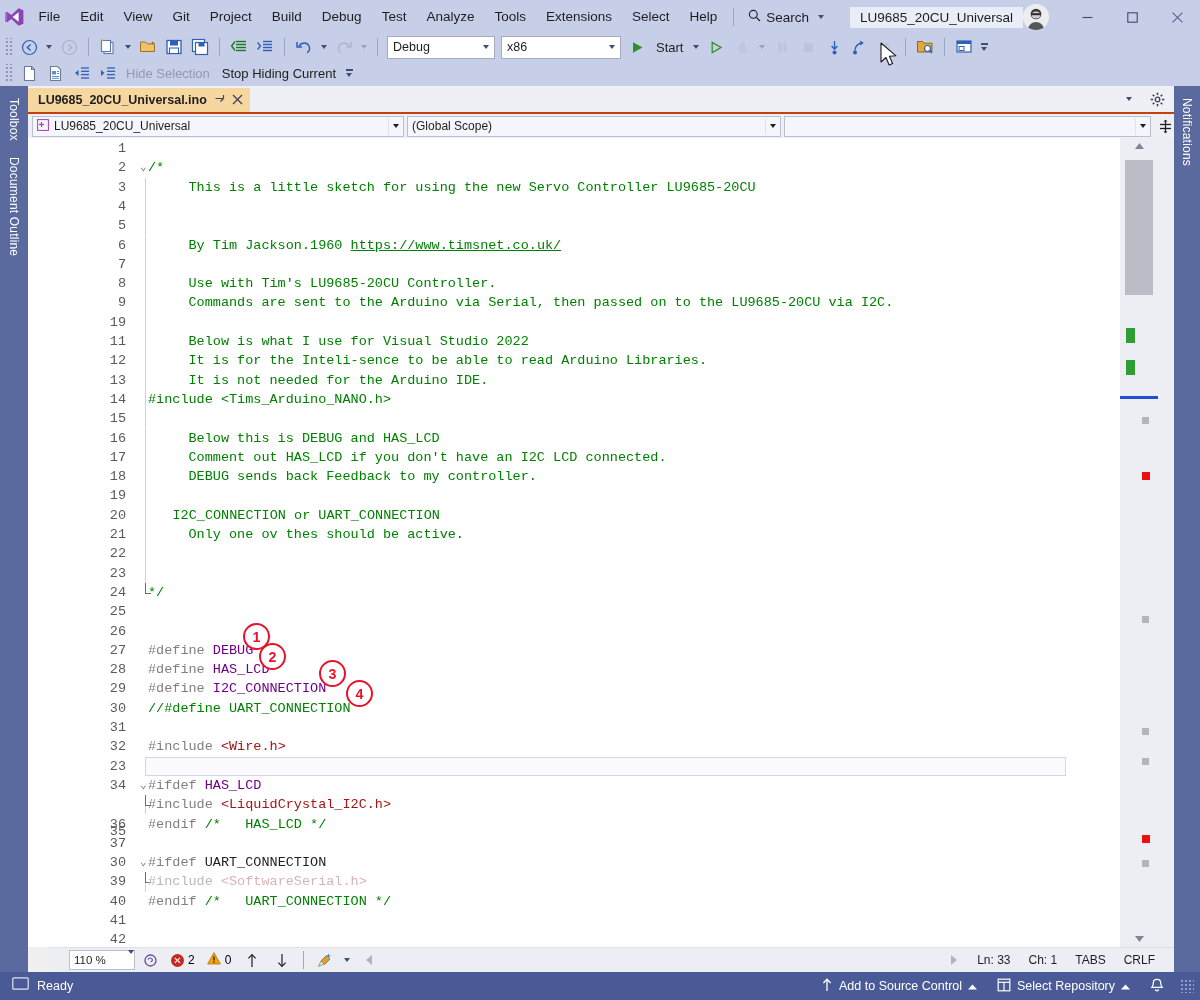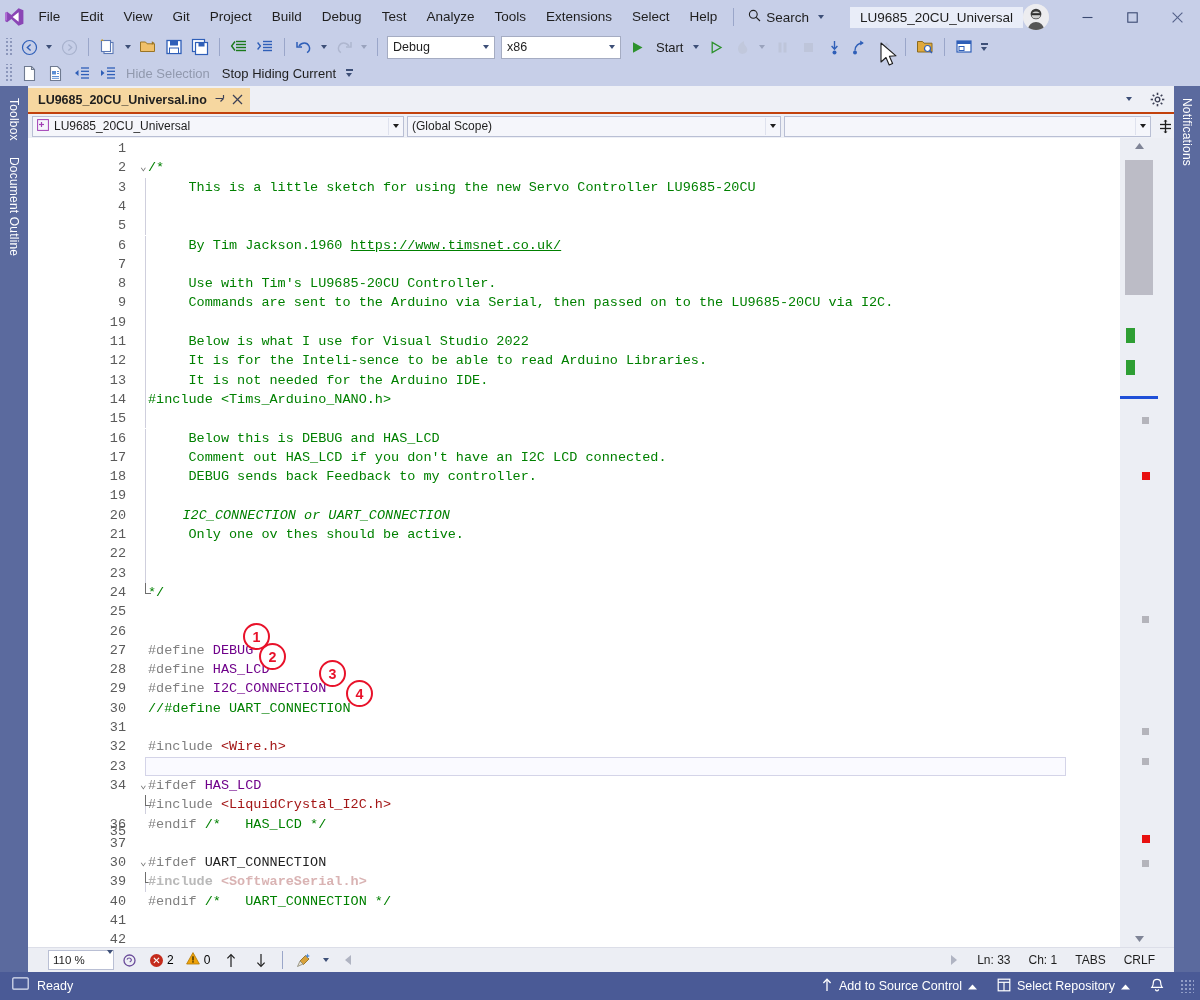--- a/index.html
+++ b/index.html
@@ -86,21 +86,21 @@
   .ibar{position:absolute;width:1px;background:#cfcfdd;}
 
   
   .vscroll{width:54px;flex:0 0 auto;background:#eceef4;position:relative;}
   .vs-up,.vs-dn{position:absolute;left:0;width:38px;height:16px;display:flex;align-items:center;justify-content:center;}
   .vs-thumb{position:absolute;left:5px;width:28px;background:#bcbcc6;}
   .vs-mark{position:absolute;width:9px;height:9px;}
   .vs-caret{position:absolute;left:0;width:38px;height:3px;background:#1f4fd8;}
 
   
-  .editbar{height:24px;background:#eceef4;display:flex;align-items:center;flex:0 0 auto;padding-left:20px;border-top:1px solid #dcdee8;}
+  .editbar{height:24px;background:#eceef4;display:flex;align-items:center;flex:0 0 auto;padding-left:20px;border-top:1px solid #dcdee8;margin-left:21px;}
   .zoomcombo{height:18px;width:60px;background:#fff;border:1px solid #b9bfd4;display:flex;align-items:center;justify-content:space-between;font-size:11.5px;color:#1e1e1e;padding-left:4px;}
   .ebtn{height:22px;min-width:24px;display:flex;align-items:center;justify-content:center;gap:3px;font-size:12px;color:#1e1e1e;padding:0 3px;}
   .errpill{display:flex;align-items:center;gap:4px;font-size:12px;padding:0 6px;}
   .badge-err{width:13px;height:13px;border-radius:50%;background:#c42b1c;color:#fff;font-size:10px;display:flex;align-items:center;justify-content:center;font-family:"Liberation Sans",sans-serif;}
   .editbar-right{margin-left:auto;display:flex;align-items:center;gap:0;padding-right:10px;}
   .pos{font-size:12px;color:#1e1e1e;padding:0 9px;white-space:nowrap;}
 
   
   .statusbar{height:28px;background:#4a5a96;display:flex;align-items:center;flex:0 0 auto;color:#fff;font-size:12.5px;padding:0 6px;}
   .sb-left{display:flex;align-items:center;gap:8px;padding-left:6px;}
@@ -540,21 +540,21 @@
               <div class="lnum" style="left: 56px; top: 309.8px;">17</div>
               <div class="ibar" style="left: 117px; top: 309.8px; height: 19.3px;"></div>
               <div class="ln" style="left: 120px; top: 309.8px;"><span class="cmt">     Comment out HAS_LCD if you don't have an I2C LCD connected.</span></div>
               <div class="lnum" style="left: 56px; top: 329.1px;">18</div>
               <div class="ibar" style="left: 117px; top: 329.1px; height: 19.3px;"></div>
               <div class="ln" style="left: 120px; top: 329.1px;"><span class="cmt">     DEBUG sends back Feedback to my controller.</span></div>
               <div class="lnum" style="left: 56px; top: 348.4px;">19</div>
               <div class="ibar" style="left: 117px; top: 348.4px; height: 19.3px;"></div>
               <div class="lnum" style="left: 56px; top: 367.7px;">20</div>
               <div class="ibar" style="left: 117px; top: 367.7px; height: 19.3px;"></div>
-              <div class="ln" style="left: 114px; top: 367.7px; font-style: italic;"><span class="cmt">     I2C_CONNECTION or UART_CONNECTION</span></div>
+              <div class="ln" style="left: 104px; top: 367.7px;"><span class="cmt">     I2C_CONNECTION or UART_CONNECTION</span></div>
               <div class="lnum" style="left: 56px; top: 387px;">21</div>
               <div class="ibar" style="left: 117px; top: 387px; height: 19.3px;"></div>
               <div class="ln" style="left: 120px; top: 387px;"><span class="cmt">     Only one ov thes should be active.</span></div>
               <div class="lnum" style="left: 56px; top: 406.3px;">22</div>
               <div class="ibar" style="left: 117px; top: 406.3px; height: 19.3px;"></div>
               <div class="lnum" style="left: 56px; top: 425.6px;">23</div>
               <div class="ibar" style="left: 117px; top: 425.6px; height: 19.3px;"></div>
               <div class="lnum" style="left: 56px; top: 444.9px;">24</div>
               <div class="ibar" style="left: 117px; top: 444.9px; height: 9.65px; border-bottom: 1px solid rgb(110, 110, 110); width: 5px; background: transparent; border-left: 1px solid rgb(110, 110, 110);"></div>
               <div class="ln" style="left: 120px; top: 444.9px;"><span class="cmt">*/</span></div>
@@ -582,21 +582,21 @@
               <div class="ln" style="left: 120px; top: 657.2px;"><span class="pp">#include </span><span class="str">&lt;LiquidCrystal_I2C.h&gt;</span></div>
               <div class="lnum" style="left: 56px; top: 676.5px;">36</div>
               <div class="ln" style="left: 120px; top: 676.5px;"><span class="pp">#endif </span><span class="cmt">/*   HAS_LCD */</span></div>
               <div class="lnum" style="left: 56px; top: 695.8px;">37</div>
               <div class="lnum" style="left: 56px; top: 715.1px;">30</div>
               <div class="fold" style="left: 112px; top: 715.1px;">⌄</div>
               <div class="ln" style="left: 120px; top: 715.1px;"><span class="pp">#ifdef </span><span class="kw">UART_CONNECTION</span></div>
               <div class="lnum" style="left: 56px; top: 734.4px;">39</div>
               <div class="ibar" style="left: 117px; top: 734.4px; height: 19.3px;"></div>
               <div class="ibar" style="left: 117px; top: 734.4px; height: 9.65px; border-bottom: 1px solid rgb(110, 110, 110); width: 5px; background: transparent; border-left: 1px solid rgb(110, 110, 110);"></div>
-              <div class="ln" style="left: 120px; top: 734.4px; font-weight: bold;"><span class="dim">#include </span><span class="dimstr">&lt;SoftwareSerial.h&gt;</span></div>
+              <div class="ln" style="left: 120px; top: 734.4px;"><span class="dim">#include </span><span class="dimstr">&lt;SoftwareSerial.h&gt;</span></div>
               <div class="lnum" style="left: 56px; top: 753.7px;">40</div>
               <div class="ln" style="left: 120px; top: 753.7px;"><span class="pp">#endif </span><span class="cmt">/*   UART_CONNECTION */</span></div>
               <div class="lnum" style="left: 56px; top: 773px;">41</div>
               <div class="lnum" style="left: 56px; top: 792.3px;">42</div>
             </div>
         </div>
 
         <div class="vscroll" id="vscroll">
           <div class="vs-up" style="top:0;">
             <svg width="9" height="6" viewBox="0 0 9 6">

